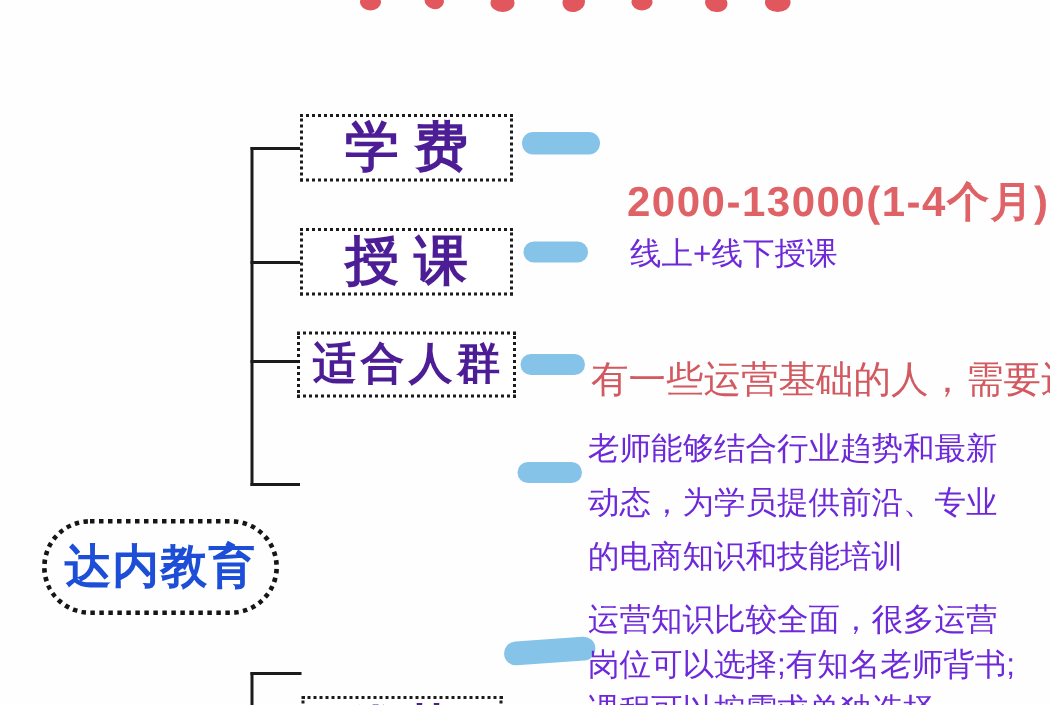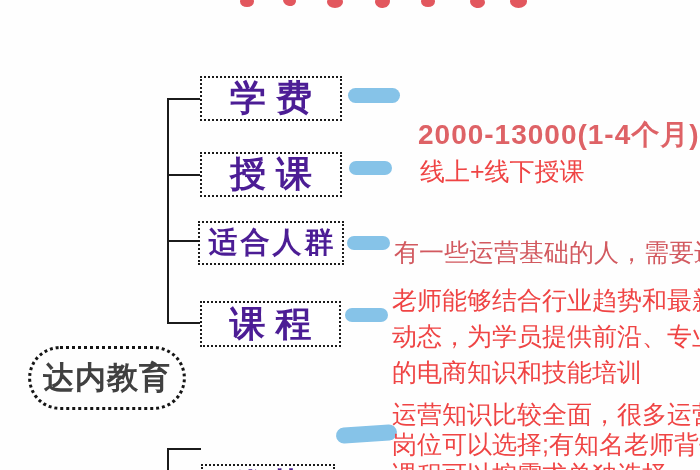--- a/index.html
+++ b/index.html
@@ -20,31 +20,31 @@
   }
   .box .lbl{white-space:nowrap;}
   .fs-big{font-size:36px;letter-spacing:10px;text-indent:10px;}
   .fs-mid{font-size:34px;letter-spacing:6px;text-indent:6px;margin-top:40px;}
   .fs-sml{font-size:29px;letter-spacing:3px;text-indent:3px;}
   
   .root{
     position:absolute;left:28px;top:346px;width:158px;height:64px;
     border:3px dotted #151515;border-radius:34px;background:#fefefe;
     display:flex;align-items:center;justify-content:center;
-    box-sizing:border-box;font-weight:900;font-size:31px;color:#404040;
+    box-sizing:border-box;font-weight:900;font-size:31px;color:#1d4ed8;
     letter-spacing:1px;
   }
   
   .dash{position:absolute;background:#86c3e8;border-radius:9px;}
   
   .desc{position:absolute;white-space:nowrap;}
   .desc div{white-space:nowrap;}
   .red-bold{color:#de6266;font-weight:bold;font-size:28px;letter-spacing:1px;}
   .red-reg{color:#d2595f;font-size:25px;}
-  .blk{color:#ef4444;font-size:25px;}
+  .blk{color:#6d28d9;font-size:21px;}
   .lh36 div{line-height:36px;}
   .lh30 div{line-height:30px;}
 </style>
 </head>
 <body>
 
 <div class="canvas">
 
   <span class="tmark" style="left:240px;top:-4px;width:14px;height:11px;"></span>
   <span class="tmark" style="left:283px;top:-5px;width:13px;height:11px;transform:rotate(15deg);"></span>
@@ -84,23 +84,20 @@
   </div>
 
   <div class="box fs-sml" style="left:198px;top:221px;width:146px;height:44px;font-family:Liberation Mono, monospace;">
     <span class="lbl">适合人群</span>
   </div>
   <span class="dash" style="left:347px;top:236px;width:43px;height:14px;"></span>
   <div class="desc red-reg" style="left:394px;top:236px;">
     <div>有一些运营基础的人，需要进修</div>
   </div>
 
-  <div class="box fs-big" style="left:200px;top:301px;width:141px;height:46px;">
-    <span class="lbl">课程</span>
-  </div>
   <span class="dash" style="left:345px;top:308px;width:43px;height:14px;"></span>
   <div class="desc blk lh36" style="left:392px;top:282px;">
     <div>老师能够结合行业趋势和最新</div>
     <div>动态，为学员提供前沿、专业</div>
     <div>的电商知识和技能培训</div>
   </div>
 
   <div class="box fs-mid" style="left:201px;top:424px;width:134px;height:44px;">
     <span class="lbl">优势</span>
   </div>

